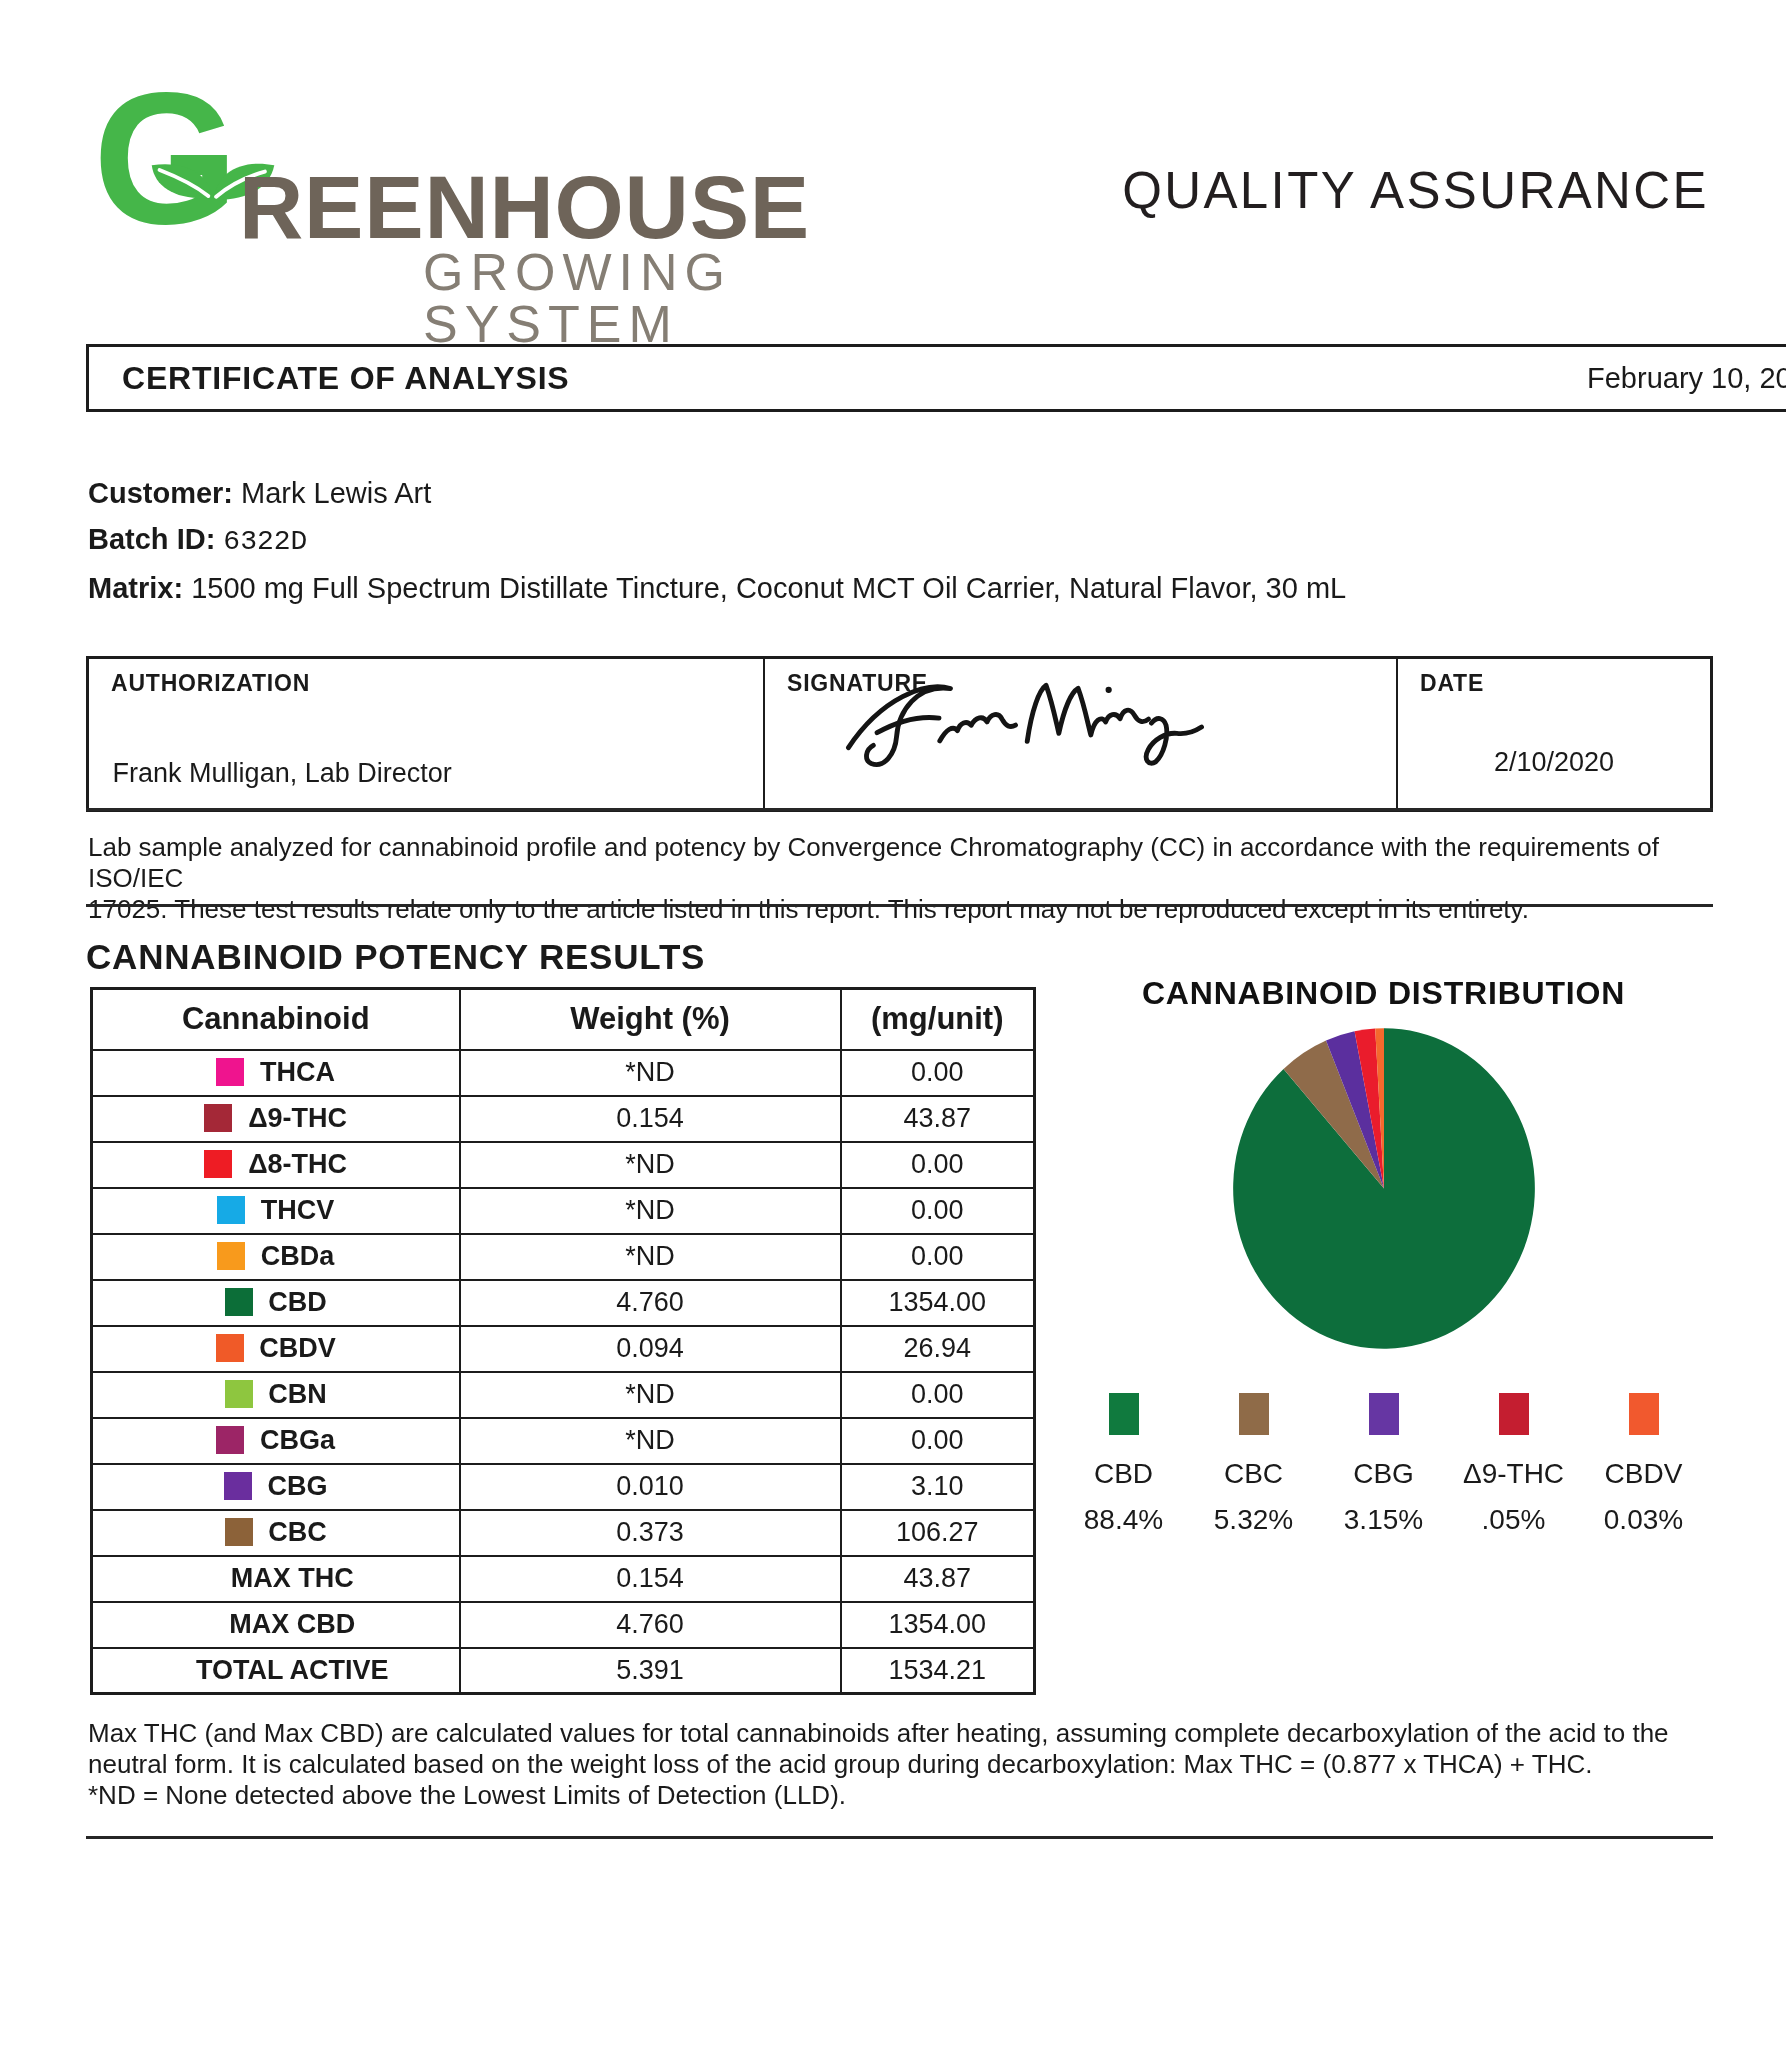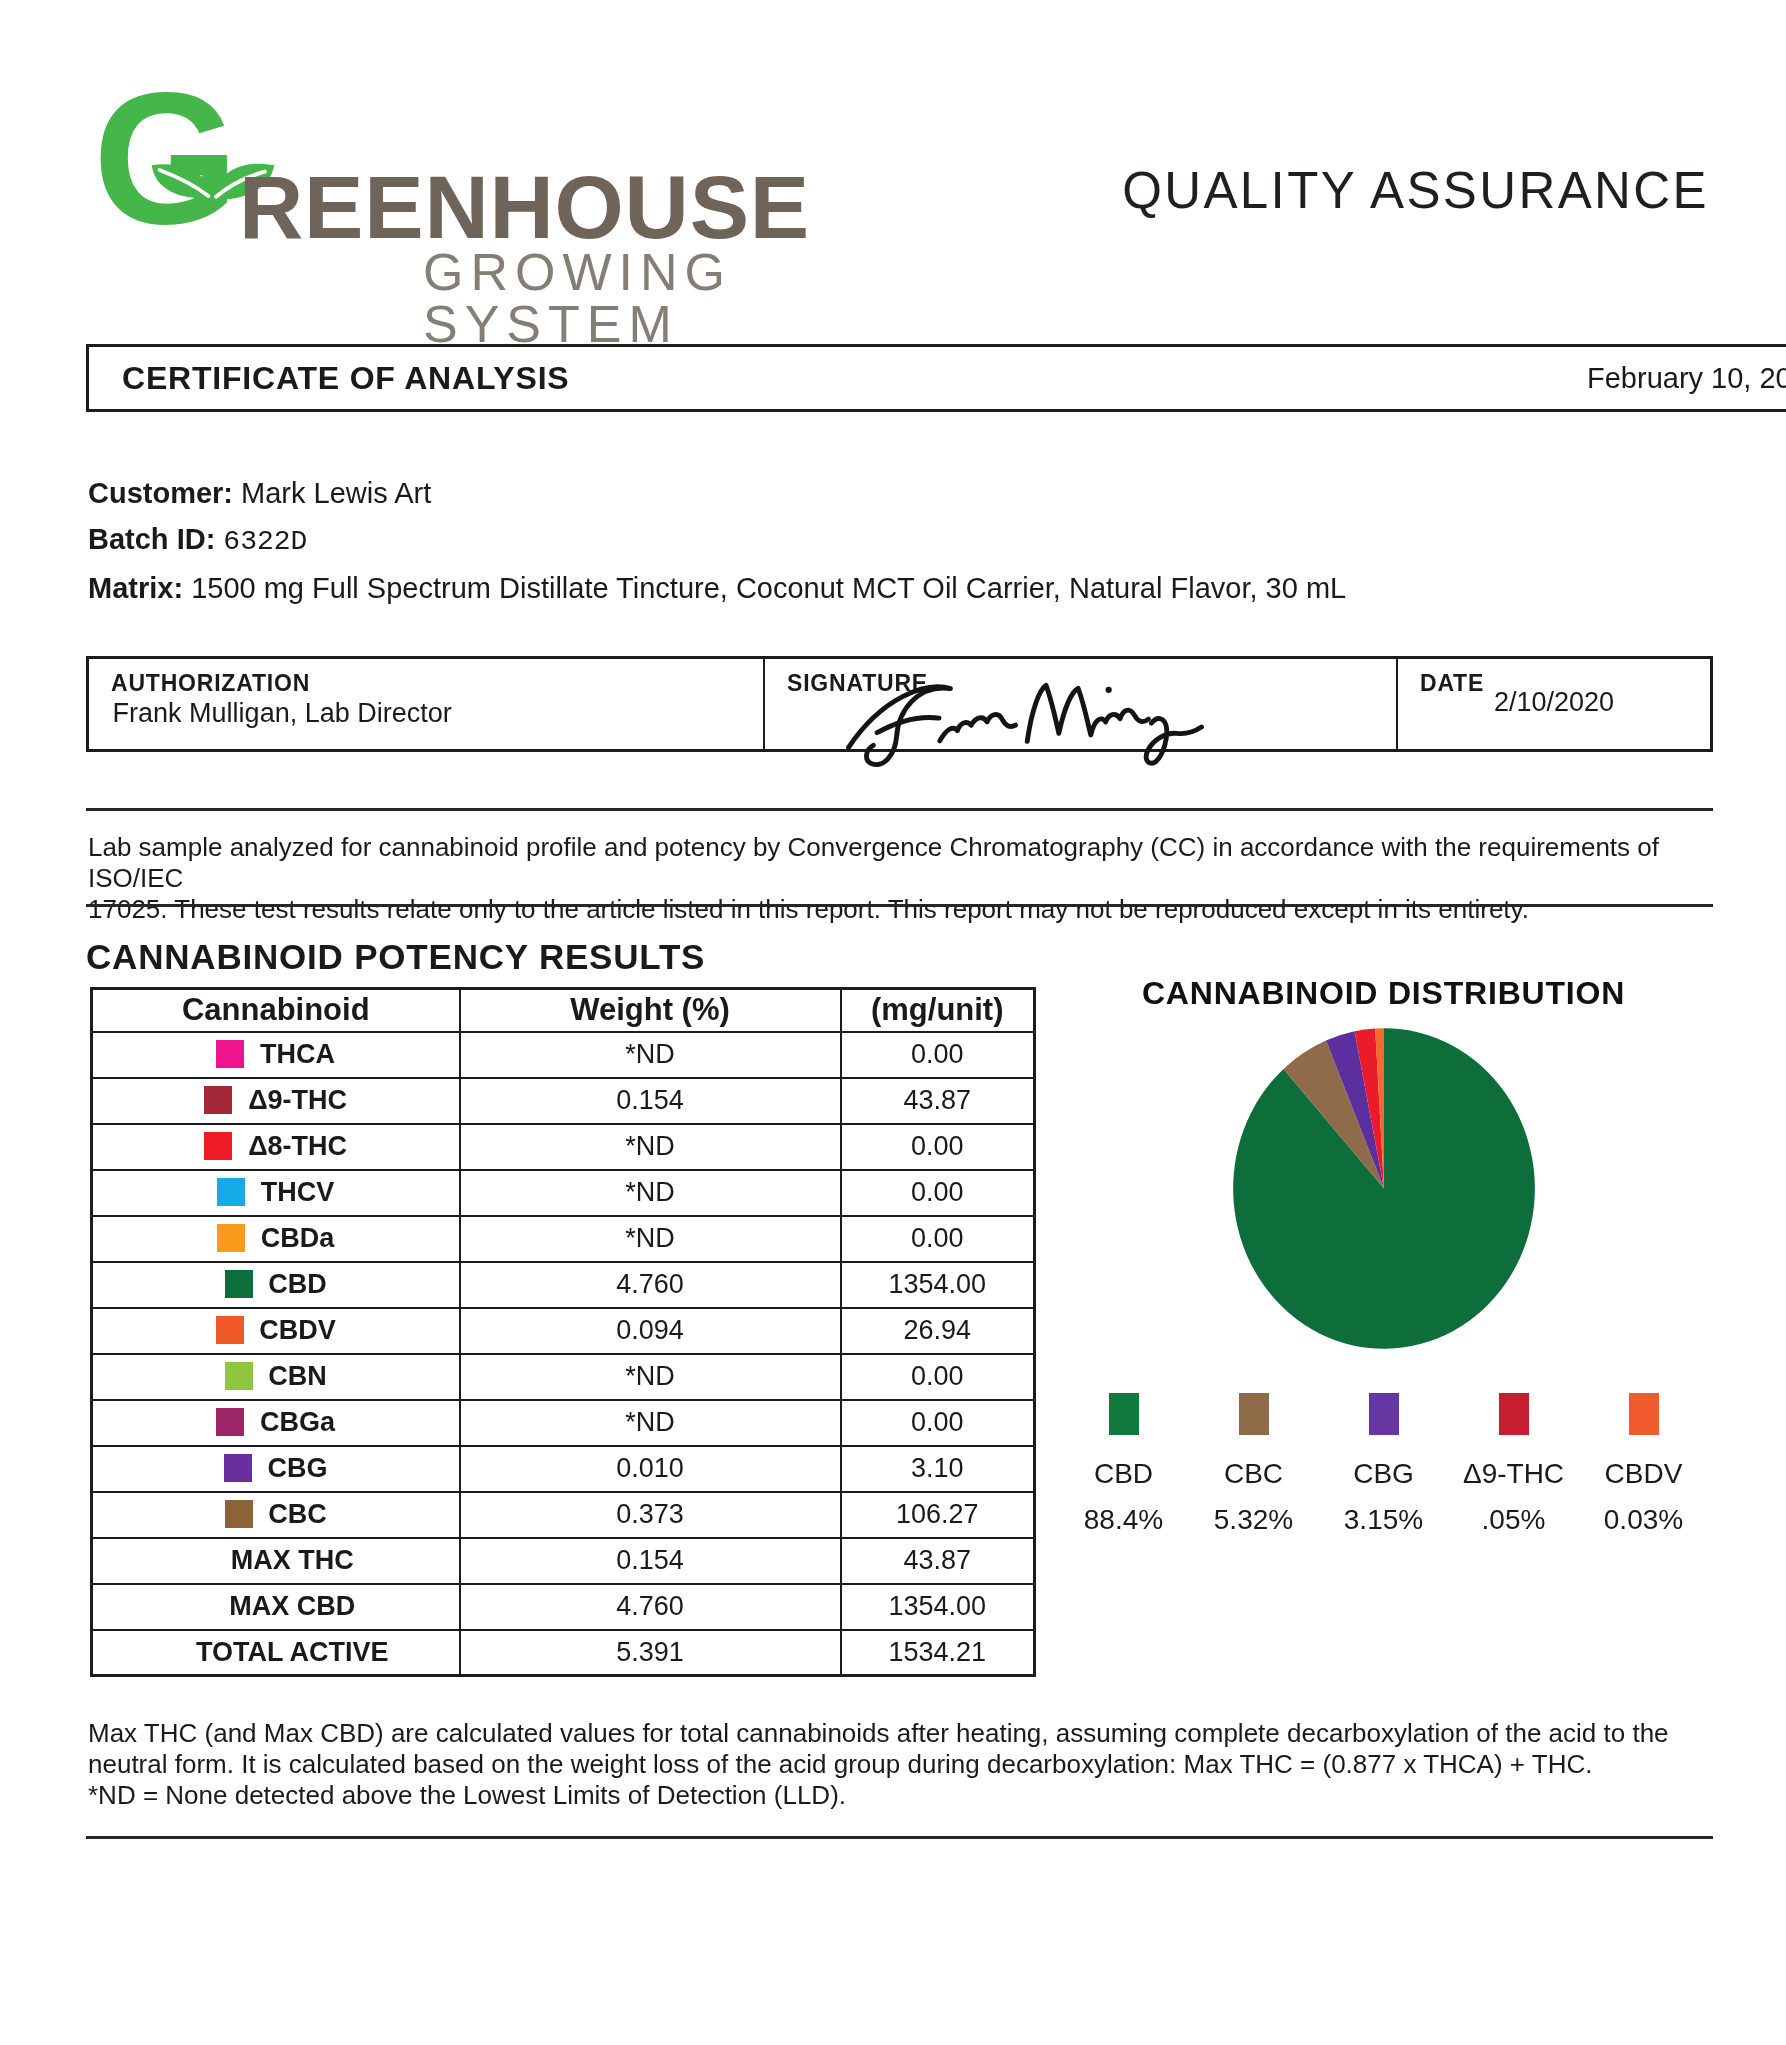--- a/index.html
+++ b/index.html
@@ -34,21 +34,21 @@
     padding:0 33px;
   }
   .cert-title{font-size:32px;font-weight:bold;letter-spacing:0.8px;}
   .cert-date{font-size:29px;}
   
   .info{position:absolute;left:88px;top:470px;font-size:29px;line-height:46px;}
   .info .lbl{font-weight:bold;}
   .mono{font-family:"Liberation Mono","DejaVu Sans Mono",monospace;font-size:28px;}
   
   .auth{
-    position:absolute;left:86px;top:656px;width:1627px;height:96px;
+    position:absolute;left:86px;top:656px;width:1627px;height:156px;
     border:3.1px solid #1c1c1c;box-sizing:border-box;display:flex;
   }
   .auth-cell{position:relative;box-sizing:border-box;height:100%;}
   .auth-cell + .auth-cell{border-left:2.4px solid #1c1c1c;}
   .auth-c1{width:674px;}
   .auth-c2{width:633px;}
   .auth-c3{flex:1;}
   .auth-lbl{
     position:absolute;left:22px;top:11px;font-size:23px;font-weight:bold;letter-spacing:0.8px;
   }
@@ -70,21 +70,21 @@
     position:absolute;left:90px;top:987px;width:943px;
     border-collapse:collapse;table-layout:fixed;
   }
   table.potency col.c1{width:368px;}
   table.potency col.c2{width:381px;}
   table.potency col.c3{width:194px;}
   table.potency th,table.potency td{
     border:2.4px solid #1c1c1c;box-sizing:border-box;
   }
   table.potency{border:3.9px solid #1c1c1c;}
-  table.potency th{height:43px;font-size:31px;font-weight:bold;text-align:center;}
+  table.potency th{height:61px;font-size:31px;font-weight:bold;text-align:center;}
   table.potency td{height:46px;font-size:27px;text-align:center;padding:0;}
   td.name-cell{text-align:left;padding-left:15.7px;font-weight:bold;font-size:27px;}
   td.name-cell.total{padding-left:33px;}
   .swatch{
     display:inline-block;width:28px;height:28px;margin-right:15.7px;vertical-align:-4.7px;
   }
   
   .chart{position:absolute;left:1077px;top:975px;width:613px;}
   .chart-title{
     text-align:center;font-size:32px;font-weight:bold;letter-spacing:0.8px;color:#111;

